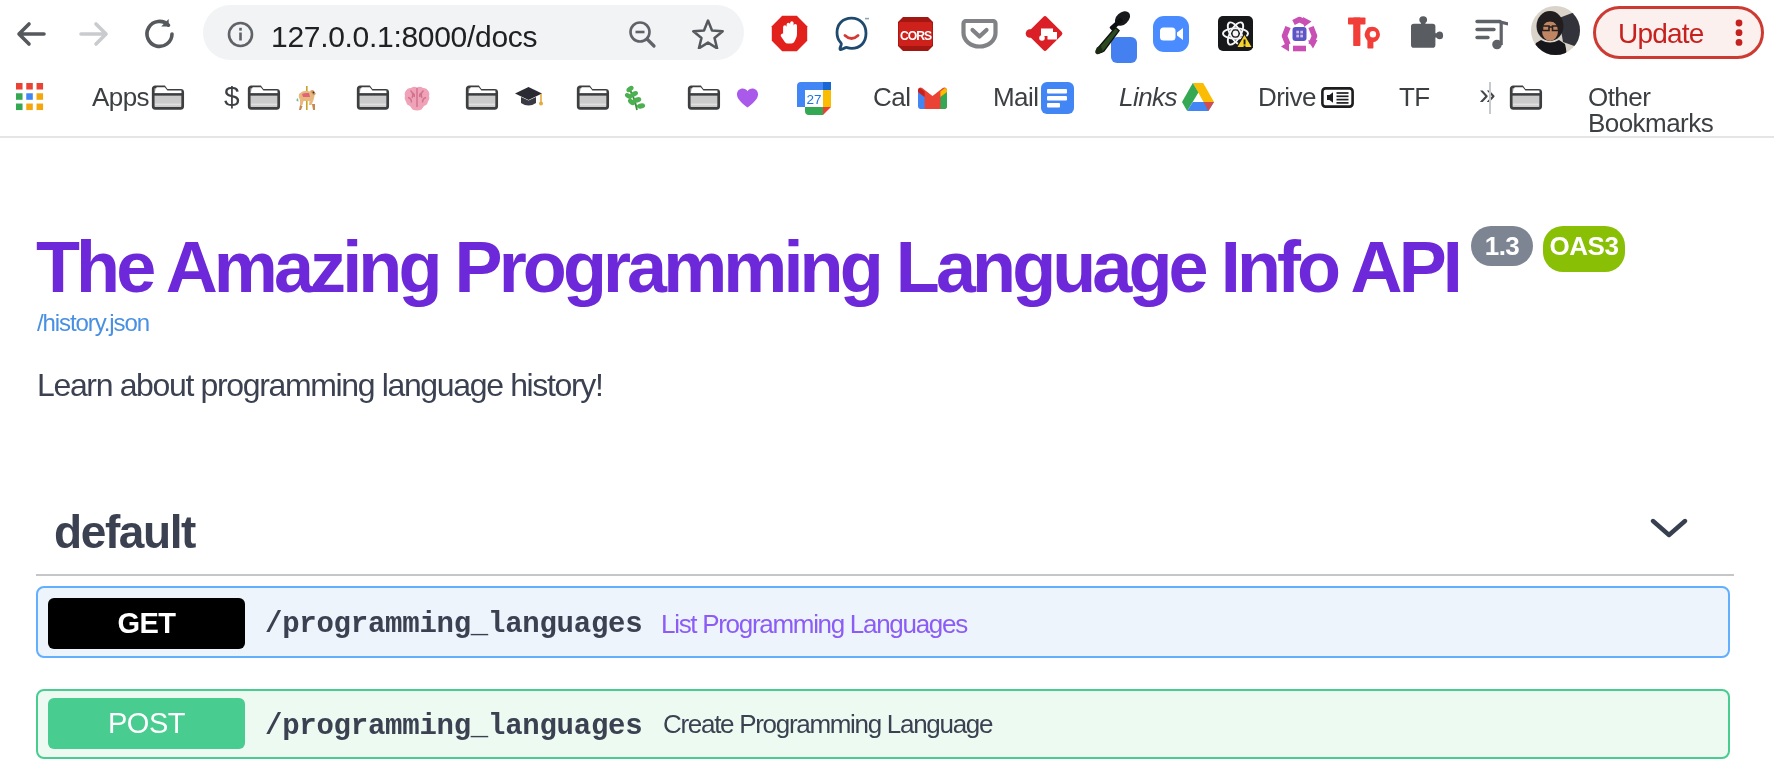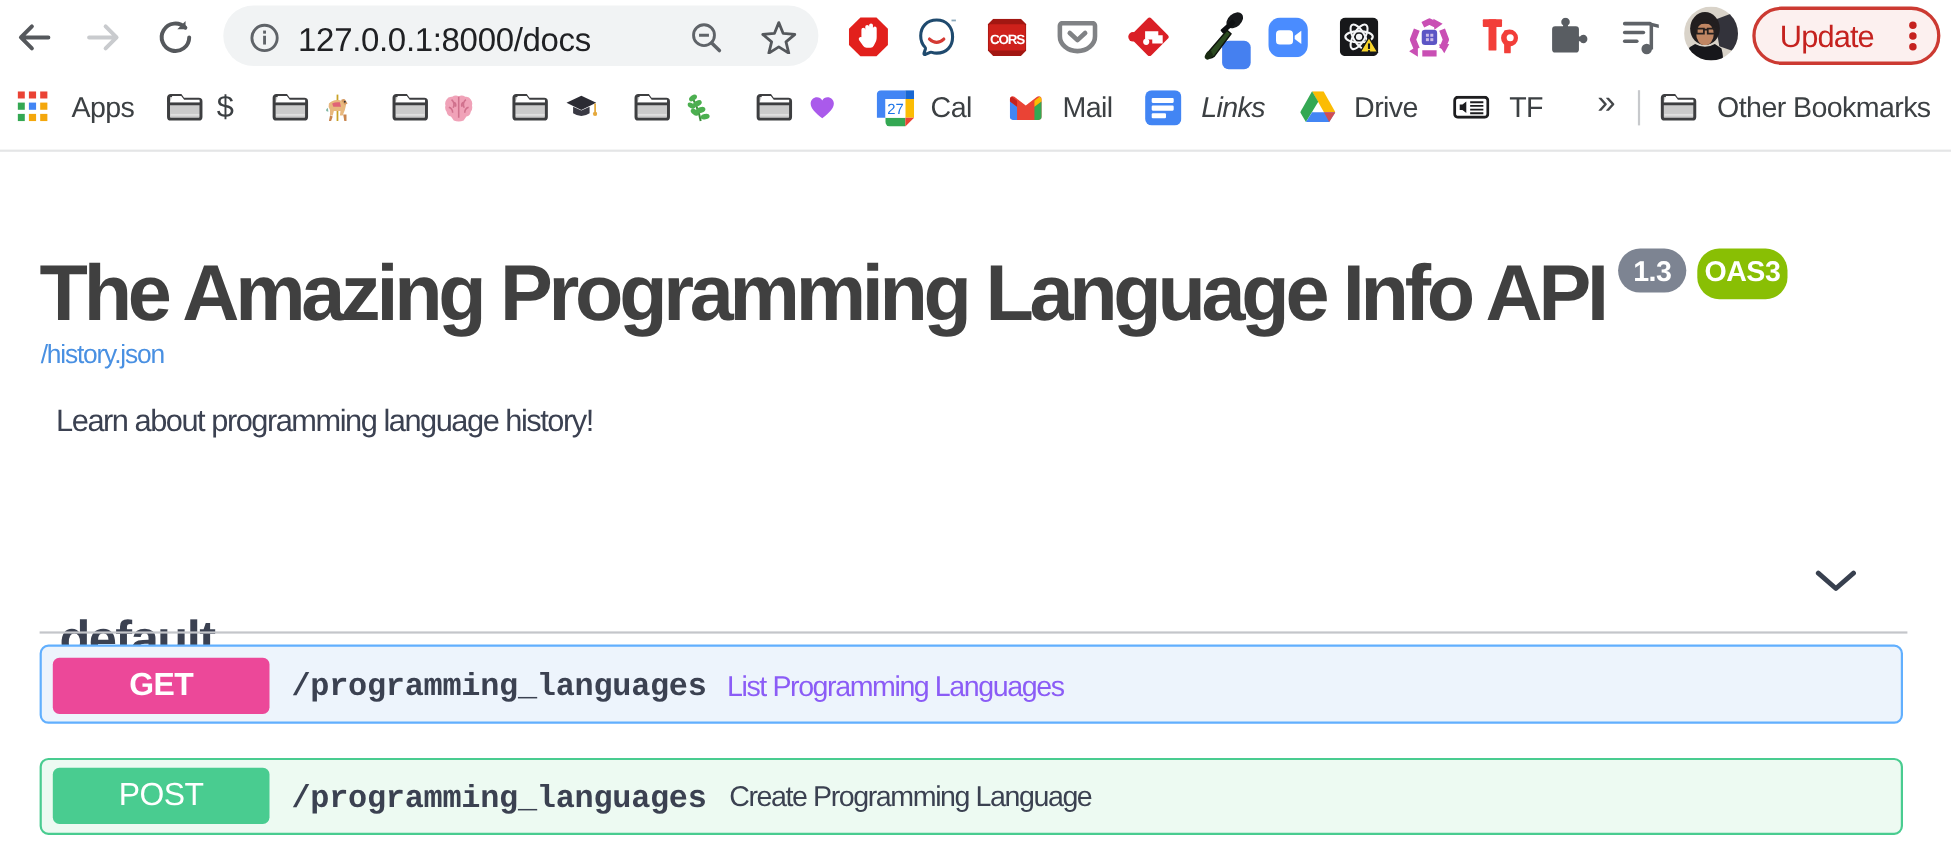--- a/index.html
+++ b/index.html
@@ -163,21 +163,21 @@
 
 <div class="abs" style="left:1593px;top:6px;width:171px;height:53px;border:3px solid #cc3a32;border-radius:27px;background:#fcf0ef;box-sizing:border-box;"></div>
 <div class="abs" style="left:1618px;top:18px;font-size:28px;color:#c5221f;letter-spacing:-0.8px;">Update</div>
 <svg class="abs" style="left:1732px;top:18px" width="14" height="30" viewBox="0 0 14 30">
   <circle cx="7" cy="5" r="3.4" fill="#c5221f"></circle>
     <circle cx="7" cy="14.7" r="3.4" fill="#c5221f"></circle>
     <circle cx="7" cy="24.4" r="3.4" fill="#c5221f"></circle>
 </svg>
 
 <style>
-  .bklabel{position:absolute;font-size:26px;color:#3c4043;letter-spacing:-0.55px;line-height:26px;top:84px;}
+  .bklabel{position:absolute;font-size:26px;color:#3c4043;letter-spacing:-0.55px;line-height:26px;top:84px;margin-left:27px;}
   .bkfolder{position:absolute;top:85px;}
 </style>
 
 <svg class="abs" style="left:16px;top:83px" width="28" height="28" viewBox="0 0 30 30">
   <g>
     <rect x="0" y="0" width="7" height="7" fill="#ea4335"></rect>
       <rect x="11" y="0" width="7" height="7" fill="#ea4335"></rect>
       <rect x="22" y="0" width="7" height="7" fill="#ea4335"></rect>
     <rect x="0" y="11" width="7" height="7" fill="#34a853"></rect>
       <rect x="11" y="11" width="7" height="7" fill="#4285f4"></rect>
@@ -323,33 +323,33 @@
 <div class="abs" style="left:1489px;top:82px;width:2px;height:32px;background:#c7c9cc;"></div>
 
 <svg class="bkfolder" style="left:1509px;" width="34" height="25" viewBox="0 0 34 25">
   <path d="M2.2 3.8 a2 2 0 0 1 2-2 h9 l2.5 3.5 h14 a2 2 0 0 1 2 2 v14 a2 2 0 0 1-2 2 h-25.5 a2 2 0 0 1-2-2 z" fill="#cbcbcb" stroke="#3d3e40" stroke-width="2.7"></path>
   <path d="M3.6 8.2 h26.8 v-2.6 h-14 l-2.6-3.3 h-8.2 z" fill="#fff"></path>
   <path d="M2.6 9.4 h28.8" stroke="#3d3e40" stroke-width="2.5" fill="none"></path>
   <rect x="4" y="18.6" width="26" height="1.6" fill="#e0e0e0"></rect>
 </svg>
 <div class="bklabel" style="left:1561px;">Other Bookmarks</div>
 
-<div class="abs" style="left:36px;top:231px;font-size:72px;font-weight:bold;color:#404040;letter-spacing:-3.9px;line-height:1;">The Amazing Programming Language Info API</div>
+<div class="abs" style="left:36px;top:231px;font-size:72px;font-weight:bold;color:#6d28d9;letter-spacing:-3.9px;line-height:1;">The Amazing Programming Language Info API</div>
 <div class="abs" style="left:1471px;top:226px;width:62px;height:40px;background:#7d8492;border-radius:20px;color:#fff;font-size:26px;font-weight:bold;text-align:center;line-height:40px;letter-spacing:-0.5px;">1.3</div>
 <div class="abs" style="left:1543px;top:226px;width:82px;height:46px;background:#89bf04;border-radius:20px;color:#fff;font-size:26px;font-weight:bold;text-align:center;line-height:40px;letter-spacing:-0.5px;">OAS3</div>
 <div class="abs" style="left:37px;top:309px;font-size:24px;color:#4990e2;letter-spacing:-1.1px;">/history.json</div>
-<div class="abs" style="left:37px;top:367px;font-size:28px;color:#3b4151;letter-spacing:-1.35px;margin-left:14px;">Learn about programming language history!</div>
-
-<div class="abs" style="left:54px;top:509px;font-size:46px;font-weight:bold;color:#3b4151;letter-spacing:-1.4px;line-height:1;margin-top:48px;">default</div>
+<div class="abs" style="left:37px;top:367px;font-size:32px;color:#3b4151;letter-spacing:-1.35px;">Learn about programming language history!</div>
+
+<div class="abs" style="left:54px;top:509px;font-size:46px;font-weight:bold;color:#3b4151;letter-spacing:-1.4px;line-height:1;">default</div>
 <svg class="abs" style="left:1650px;top:518px" width="38" height="21" viewBox="0 0 38 21">
   <path d="M3 3 L19 17 L35 3" fill="none" stroke="#38404f" stroke-width="4.4" stroke-linecap="round" stroke-linejoin="round"></path>
 </svg>
 <div class="abs" style="left:36px;top:574px;width:1698px;height:2px;background:#c4c6ca;"></div>
 
 <div class="abs" style="left:36px;top:586px;width:1694px;height:72px;background:#edf4fc;border:2.5px solid #61affe;border-radius:8px;box-sizing:border-box;"></div>
-<div class="abs" style="left:48px;top:598px;width:197px;height:51px;background:#ec4899;border-radius:6px;color:#fff;font-size:29px;font-weight:bold;text-align:center;line-height:51px;letter-spacing:-0.5px;">GET</div>
+<div class="abs" style="left:48px;top:598px;width:197px;height:51px;background:#000000;border-radius:6px;color:#fff;font-size:29px;font-weight:bold;text-align:center;line-height:51px;letter-spacing:-0.5px;">GET</div>
 <div class="abs" style="left:265px;top:608px;font-family:'Liberation Mono',monospace;font-size:29px;font-weight:bold;color:#3b4151;letter-spacing:-0.25px;">/programming_languages</div>
 <div class="abs" style="left:661px;top:609px;font-size:26px;color:#8b5cf6;letter-spacing:-1.3px;">List Programming Languages</div>
 
 <div class="abs" style="left:36px;top:689px;width:1694px;height:70px;background:#edfaf2;border:2.5px solid #49cc90;border-radius:8px;box-sizing:border-box;"></div>
 <div class="abs" style="left:48px;top:698px;width:197px;height:51px;background:#49cc90;border-radius:6px;color:#fff;font-size:29px;font-weight:normal;text-align:center;line-height:51px;letter-spacing:-0.5px;">POST</div>
 <div class="abs" style="left:265px;top:710px;font-family:'Liberation Mono',monospace;font-size:29px;font-weight:bold;color:#3b4151;letter-spacing:-0.25px;">/programming_languages</div>
 <div class="abs" style="left:663px;top:709px;font-size:26px;color:#3b4151;letter-spacing:-1.3px;">Create Programming Language</div>
 
 </body></html>

